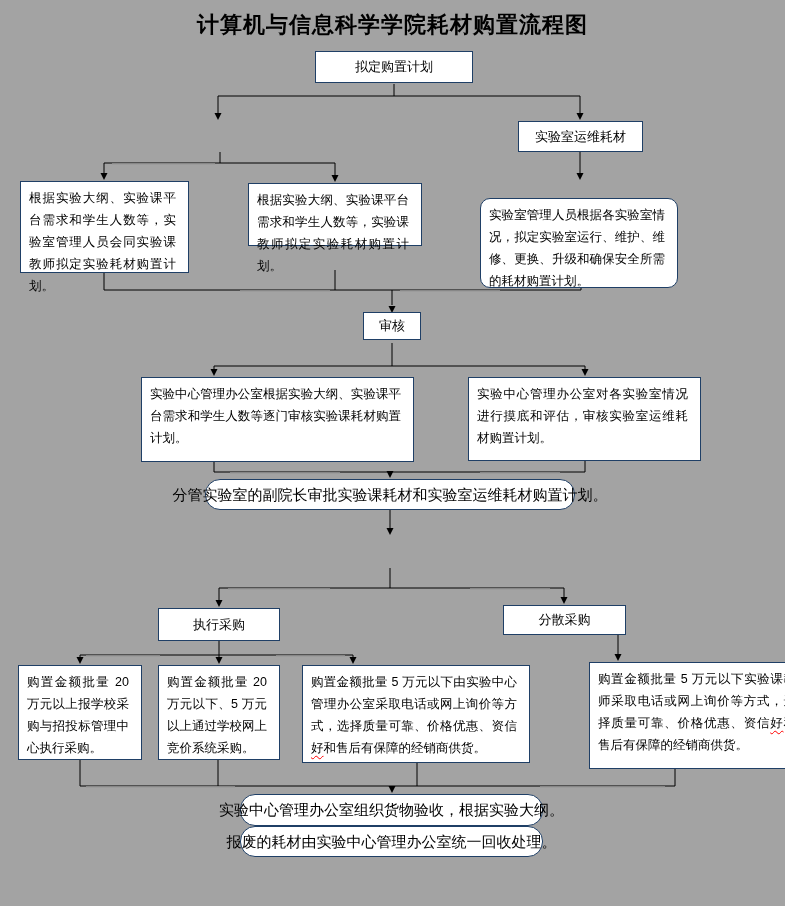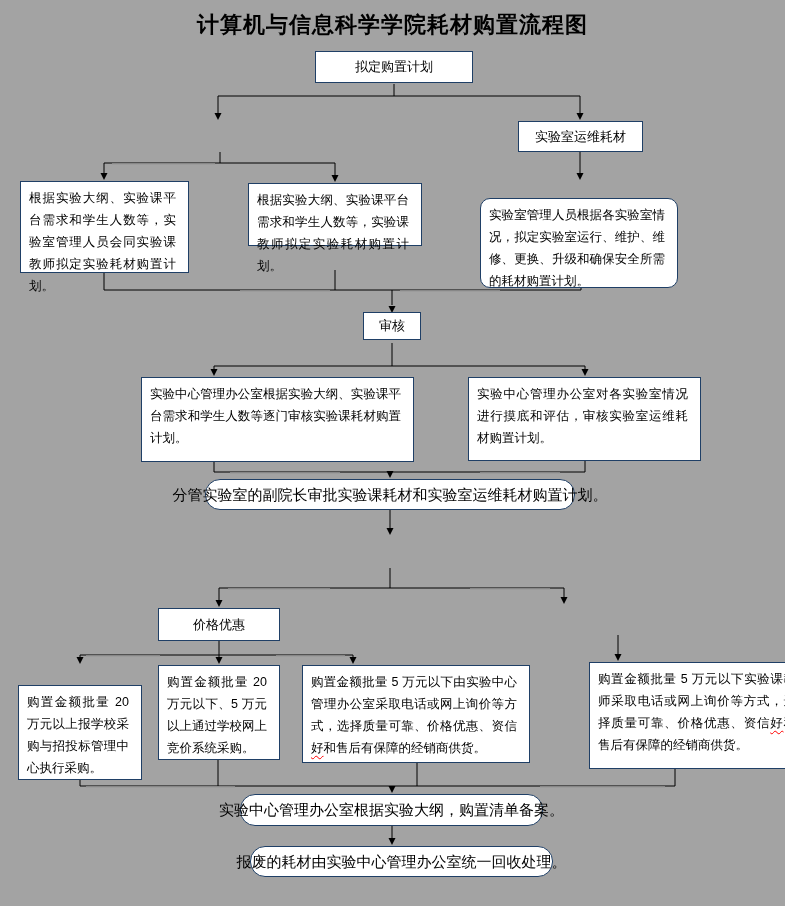--- a/index.html
+++ b/index.html
@@ -38,26 +38,26 @@
   #n-a{left:20px;top:181px;width:169px;height:92px;}
   #n-b{left:248px;top:183px;width:174px;height:63px;}
   #n-c{left:480px;top:198px;width:198px;height:90px;border-radius:10px;}
   #n-review{left:363px;top:312px;width:58px;height:28px;}
   #n-d{left:101px;top:377px;width:273px;height:85px;margin-left:40px;}
   #n-e{left:468px;top:377px;width:233px;height:84px;}
   #n-f{left:205px;top:479px;width:370px;height:31px;}
   #n-exec{left:337px;top:536px;width:106px;height:32px;}
   #n-central{left:158px;top:608px;width:122px;height:33px;}
   #n-dispersed{left:503px;top:605px;width:123px;height:30px;}
-  #n-g{left:18px;top:665px;width:124px;height:95px;margin-top:20px;}
+  #n-g{left:18px;top:665px;width:124px;height:95px;}
   #n-h{left:158px;top:665px;width:122px;height:95px;}
   #n-i{left:302px;top:665px;width:228px;height:98px;}
   #n-j{left:555px;top:662px;width:220px;height:107px;margin-left:34px;}
   #n-k{left:240px;top:794px;width:303px;height:32px;}
-  #n-l{left:240px;top:846px;width:303px;height:31px;margin-left:10px;}
+  #n-l{left:240px;top:826px;width:303px;height:31px;}
 </style>
 </head>
 <body>
 
 <div class="canvas">
 
   <h1 class="title">计算机与信息科学学院耗材购置流程图</h1>
 
   <svg class="connectors" width="785" height="906" viewBox="0 0 785 906">
     <g>
@@ -167,41 +167,44 @@
   <div class="node para" id="n-e">
     <span>实验中心管理办公室对各实验室情况进行摸底和评估，审核实验室运维耗材购置计划。</span>
   </div>
 
   <div class="node bar" id="n-f">
     <span>分管实验室的副院长审批实验课耗材和实验室运维耗材购置计划。</span>
   </div>
 
 
   <div class="node center" id="n-central">
-    <span>价格优惠</span>
-  </div>
-
+    <span>执行采购</span>
+  </div>
+
+  <div class="node center" id="n-dispersed">
+    <span>分散采购</span>
+  </div>
 
   <div class="node para" id="n-g">
     <span>购置金额批量 20 万元以上报学校采购与招投标管理中心执行采购。</span>
   </div>
 
   <div class="node para" id="n-h">
     <span>购置金额批量 20 万元以下、5 万元以上通过学校网上竞价系统采购。</span>
   </div>
 
   <div class="node para" id="n-i">
     <span>购置金额批量 5 万元以下由实验中心管理办公室采取电话或网上询价等方式，选择质量可靠、价格优惠、资信</span><span class="squiggle">好</span><span>和售后有保障的经销商供货。</span>
   </div>
 
   <div class="node para" id="n-j">
     <span>购置金额批量 5 万元以下实验课教师采取电话或网上询价等方式，选择质量可靠、价格优惠、资信</span><span class="squiggle">好</span><span>和售后有保障的经销商供货。</span>
   </div>
 
   <div class="node bar" id="n-k">
-    <span>实验中心管理办公室根据实验大纲，购置清单备案。</span>
+    <span>实验中心管理办公室组织货物验收，根据实验大纲。</span>
   </div>
 
   <div class="node bar" id="n-l">
     <span>报废的耗材由实验中心管理办公室统一回收处理。</span>
   </div>
 
 </div>
 
 </body></html>

